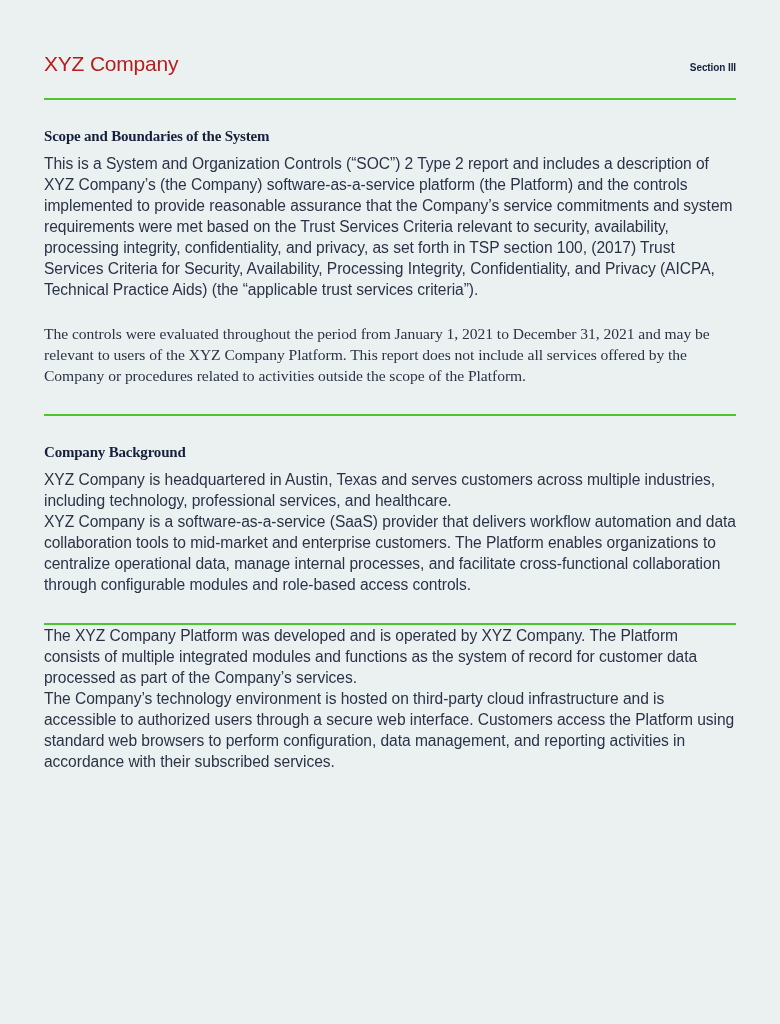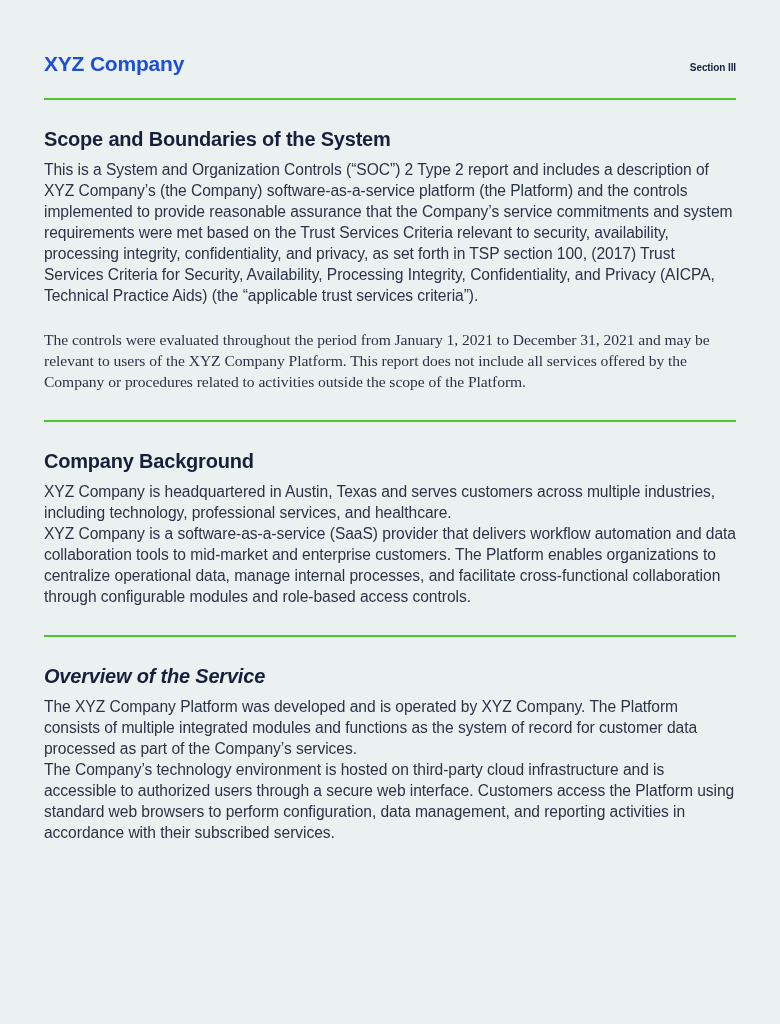--- a/index.html
+++ b/index.html
@@ -26,22 +26,22 @@
 
   
   .doc-header {
     display: flex;
     align-items: baseline;
     justify-content: space-between;
     padding-top: 52px;
   }
   .doc-title {
     font-size: 21px;
-    font-weight: bold;
-    color: #1d4ed8;
+    font-weight: normal;
+    color: #b91c1c;
     letter-spacing: -0.2px;
     margin: 0;
     text-align: center;
   }
   .doc-section-label {
     font-size: 10px;
     font-weight: bold;
     color: #16203c;
     letter-spacing: -0.1px;
   }
@@ -53,25 +53,26 @@
     border: 0;
     margin: 0;
   }
   .rule-header { margin-top: 22px; }
   .rule-section { margin-top: 28px; }
 
   
   .section { padding-top: 0; }
 
   .section-heading {
-    font-size: 20px;
+    font-size: 15px;
     font-weight: bold;
     color: #16203c;
     letter-spacing: -0.2px;
     margin: 28px 0 8px 0;
+    font-family: Liberation Serif, serif;
   }
   .section-heading.italic {
     font-style: italic;
   }
 
   .para {
     font-size: 15.6px;
     line-height: 21px;
     color: #2b3348;
     margin: 0;
@@ -102,18 +103,17 @@
 
   <div class="section">
     <h2 class="section-heading">Company Background</h2>
     <p class="para">XYZ Company is headquartered in Austin, Texas and serves customers across multiple industries, including technology, professional services, and healthcare.</p>
     <p class="para">XYZ Company is a software-as-a-service (SaaS) provider that delivers workflow automation and data collaboration tools to mid-market and enterprise customers. The Platform enables organizations to centralize operational data, manage internal processes, and facilitate cross-functional collaboration through configurable modules and role-based access controls.</p>
   </div>
 
   <hr class="rule rule-section">
 
   <div class="section">
-    <h2 class="section-heading italic">Overview of the Service</h2>
     <p class="para">The XYZ Company Platform was developed and is operated by XYZ Company. The Platform consists of multiple integrated modules and functions as the system of record for customer data processed as part of the Company’s services.</p>
     <p class="para">The Company’s technology environment is hosted on third-party cloud infrastructure and is accessible to authorized users through a secure web interface. Customers access the Platform using standard web browsers to perform configuration, data management, and reporting activities in accordance with their subscribed services.</p>
   </div>
 
 </div>
 
 </body></html>

